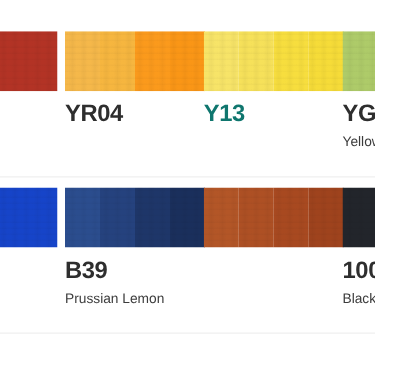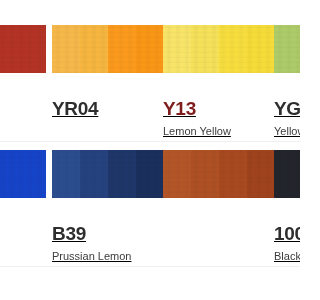--- a/index.html
+++ b/index.html
@@ -77,22 +77,21 @@
         rgba(0,0,0,0.030) 0px,
         rgba(255,255,255,0.030) 2px,
         rgba(0,0,0,0.000) 5px
       );
     mix-blend-mode: multiply;
     opacity: 0.85;
   }
 
   
   .swatch-meta {
-    padding-top: 26px;
-    text-decoration: underline;
+    padding-top: 9px;
   }
   .swatch-code {
     font-size: 19px;
     font-weight: bold;
     line-height: 20px;
     color: #2e2e2e;
     letter-spacing: -0.3px;
     white-space: nowrap;
   }
   .swatch-name {
@@ -147,22 +146,21 @@
     </div>
 
     <div class="swatch-cell col-2">
       <div class="swatch-chip">
         <div class="swatch-band" style="background-color: rgb(247, 228, 104);"></div>
         <div class="swatch-band" style="background-color: rgb(246, 225, 90);"></div>
         <div class="swatch-band" style="background-color: rgb(247, 222, 62);"></div>
         <div class="swatch-band" style="background-color: rgb(246, 220, 56);"></div>
       </div>
       <div class="swatch-meta">
-        <div class="swatch-code" style="color: #7f1d1d;">Y13</div>
-        <div class="swatch-name" style="color: rgb(60, 60, 60);">Lemon Yellow</div>
+        <div class="swatch-code" style="color: #0f766e;">Y13</div>
       </div>
     </div>
 
     <div class="swatch-cell col-3">
       <div class="swatch-chip">
         <div class="swatch-band" style="background-color: rgb(174, 203, 105);"></div>
         <div class="swatch-band" style="background-color: rgb(176, 204, 108);"></div>
 
       </div>
       <div class="swatch-meta">

